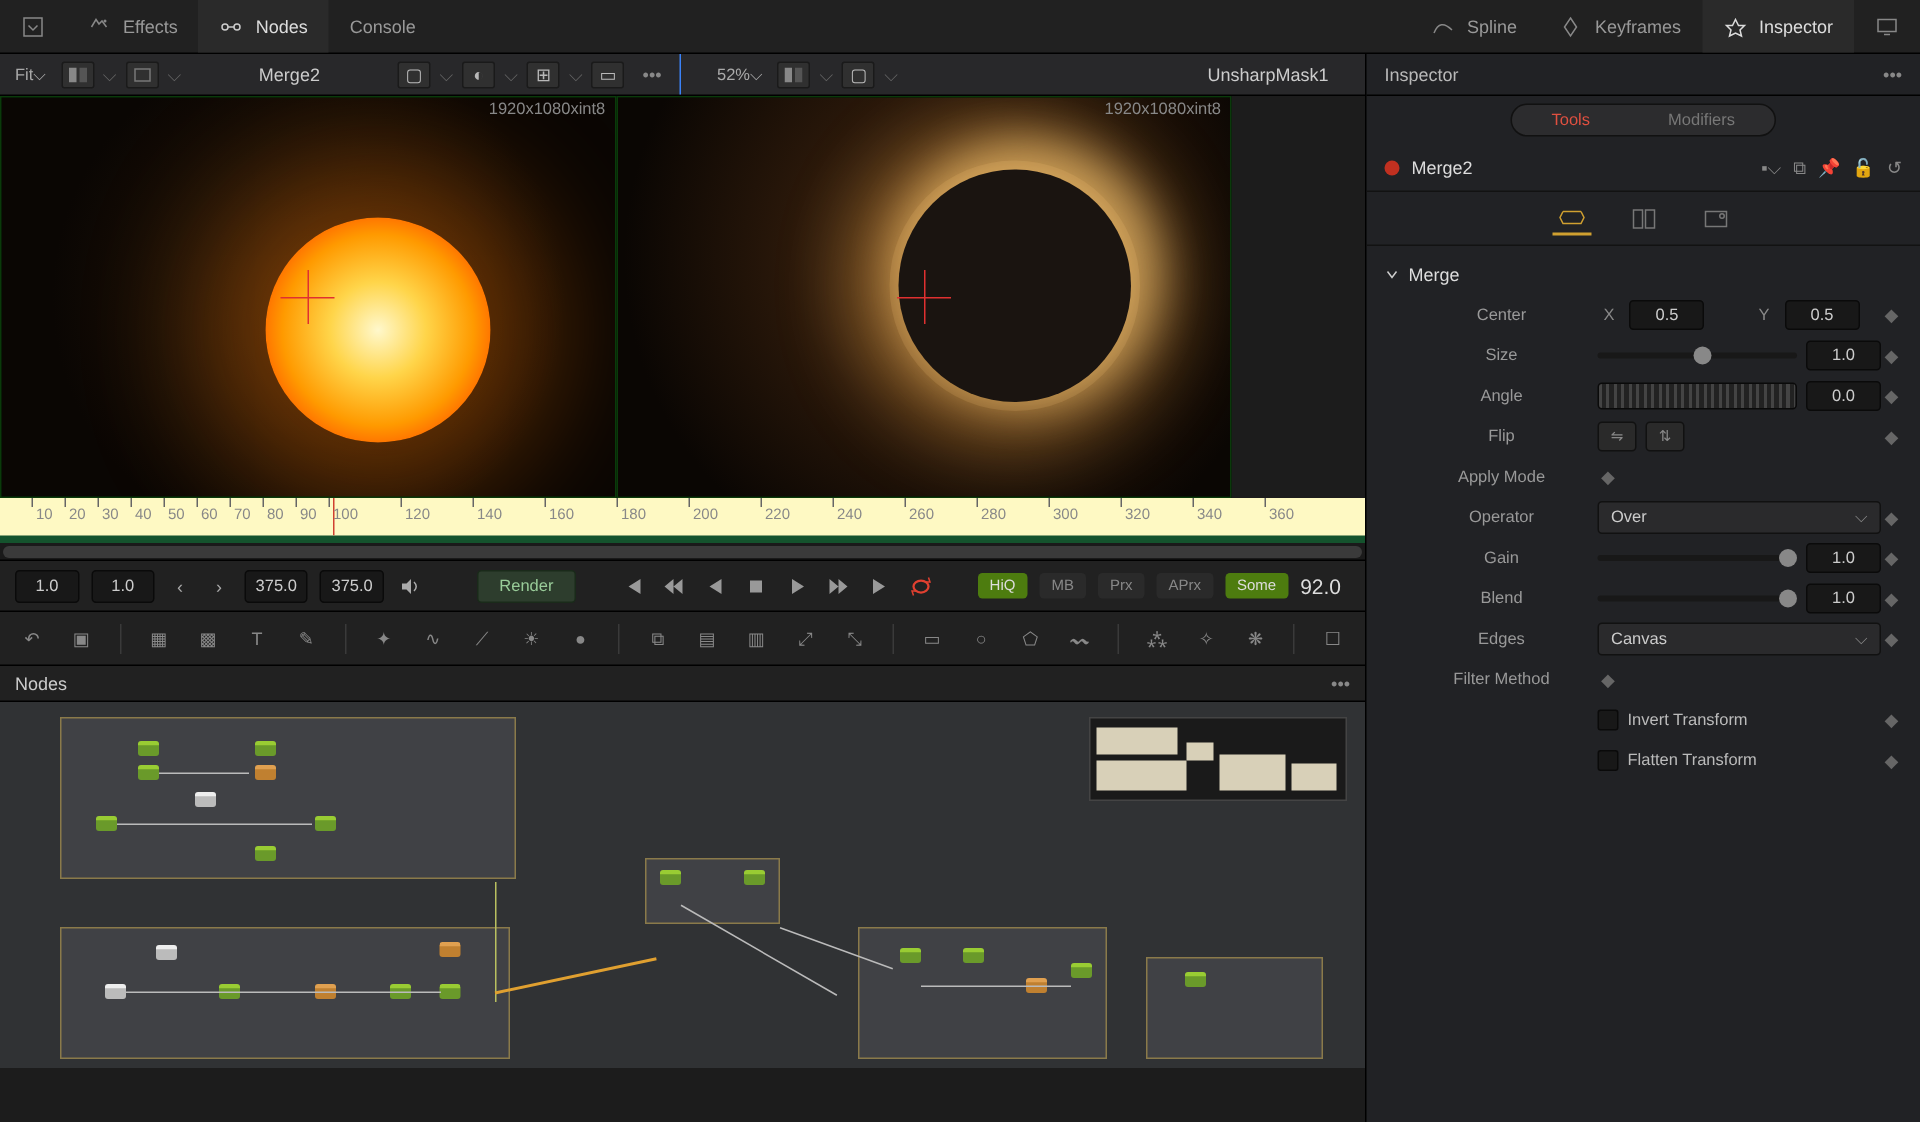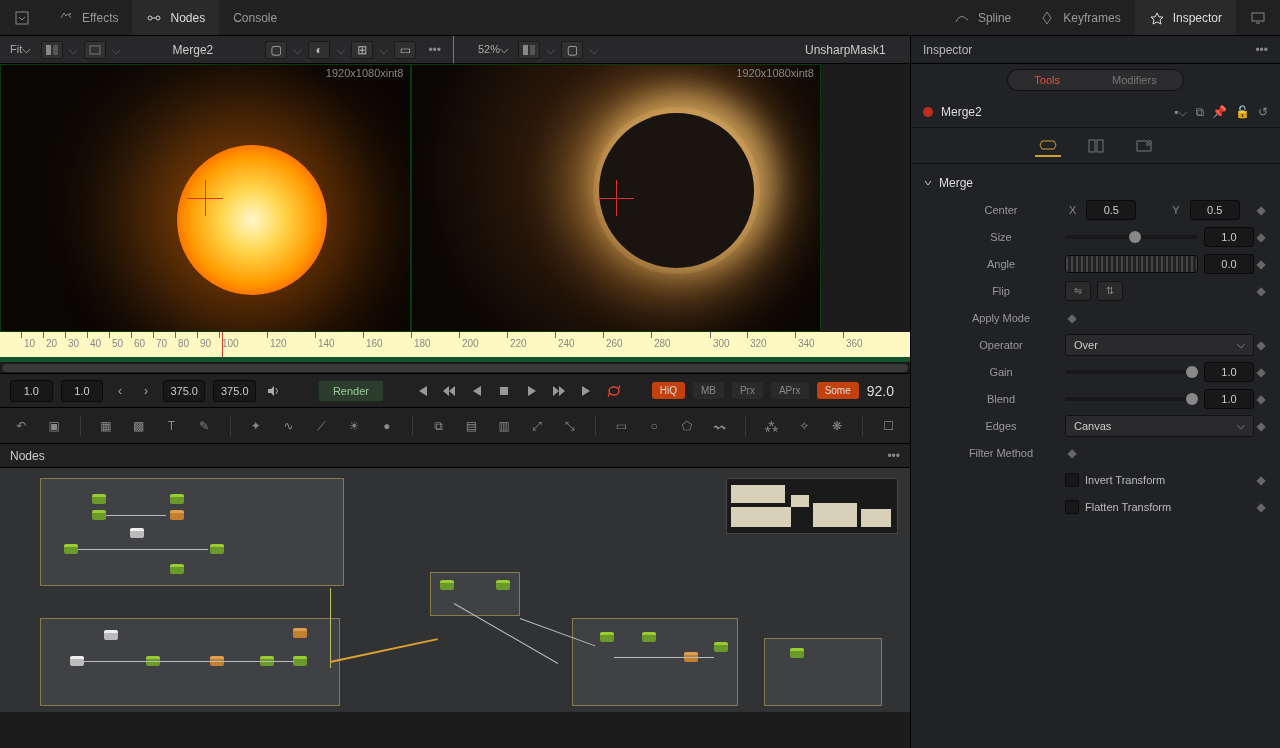--- a/index.html
+++ b/index.html
@@ -31,21 +31,21 @@
 .playhead { position:absolute; top:0; width:1px; height:100%; background:#d04030; }
 .scrollbar { height:12px; background:#1a1a1a; border-bottom:1px solid #000; position:relative; }
 .scrollthumb { position:absolute; left:2px; top:2px; right:2px; height:8px; background:#3a3a3a; border-radius:4px; }
 .transport { height:34px; background:#212121; display:flex; align-items:center; padding:0 10px; gap:8px; border-bottom:1px solid #000; }
 .t-field { width:52px; height:22px; background:#181818; border:1px solid #0a0a0a; color:#ccc; text-align:center; font-size:11px; border-radius:3px; line-height:20px; }
 .t-btn { width:22px; height:22px; display:flex; align-items:center; justify-content:center; color:#aaa; cursor:pointer; }
 .render-btn { padding:4px 14px; background:#2d3d2d; border:1px solid #1a2a1a; color:#9c9; border-radius:3px; cursor:pointer; font-size:11px; }
 .tport-btn { width:24px; height:22px; display:flex; align-items:center; justify-content:center; cursor:pointer; color:#999; }
 .loop { color:#e04030; }
 .toggle-pill { padding:3px 8px; background:#2a2a2a; border-radius:3px; font-size:10px; color:#888; cursor:pointer; }
-.toggle-pill.on { background:#c2410c; color:#ddd; }
+.toggle-pill.on { background:#4d7c0f; color:#ddd; }
 .fps { margin-left:auto; color:#ddd; font-size:14px; padding-right:6px; }
 .toolbar { height:36px; background:#212121; display:flex; align-items:center; padding:0 10px; gap:10px; border-bottom:1px solid #000; }
 .tool-ic { width:26px; height:26px; display:flex; align-items:center; justify-content:center; color:#888; cursor:pointer; border-radius:3px; }
 .tool-sep { width:1px; height:20px; background:#3a3a3a; margin:0 4px; }
 .nodes-hdr { height:24px; background:#212121; display:flex; align-items:center; padding:0 10px; border-bottom:1px solid #000; color:#ccc; font-size:12px; }
 .nodes-hdr .dots { margin-left:auto; color:#888; cursor:pointer; }
 .node-area { height:244px; background:#303234; position:relative; overflow:hidden; }
 .node-group { position:absolute; border:1px solid #8a7a4a; background:rgba(80,80,85,0.5); }
 .minimap { position:absolute; right:12px; top:10px; width:172px; height:56px; background:#1a1a1a; border:1px solid #444; }
 .mm-box { position:absolute; background:#d8d0b8; }
@@ -220,21 +220,21 @@
     <div class="tick" style="left: 222px;">100</div>
     <div class="tick" style="left: 270px;">120</div>
     <div class="tick" style="left: 318px;">140</div>
     <div class="tick" style="left: 366px;">160</div>
     <div class="tick" style="left: 414px;">180</div>
     <div class="tick" style="left: 462px;">200</div>
     <div class="tick" style="left: 510px;">220</div>
     <div class="tick" style="left: 558px;">240</div>
     <div class="tick" style="left: 606px;">260</div>
     <div class="tick" style="left: 654px;">280</div>
-    <div class="tick" style="left: 702px; margin-left: 11px;">300</div>
+    <div class="tick" style="left: 702px;">300</div>
     <div class="tick" style="left: 750px;">320</div>
     <div class="tick" style="left: 798px;">340</div>
     <div class="tick" style="left: 846px;">360</div>
   </div>
 <div class="scrollbar" style="width:910px;">
     <div class="scrollthumb"></div>
   </div>
 
 <div class="transport" style="width:910px;">
   <div class="t-field">1.0</div>

